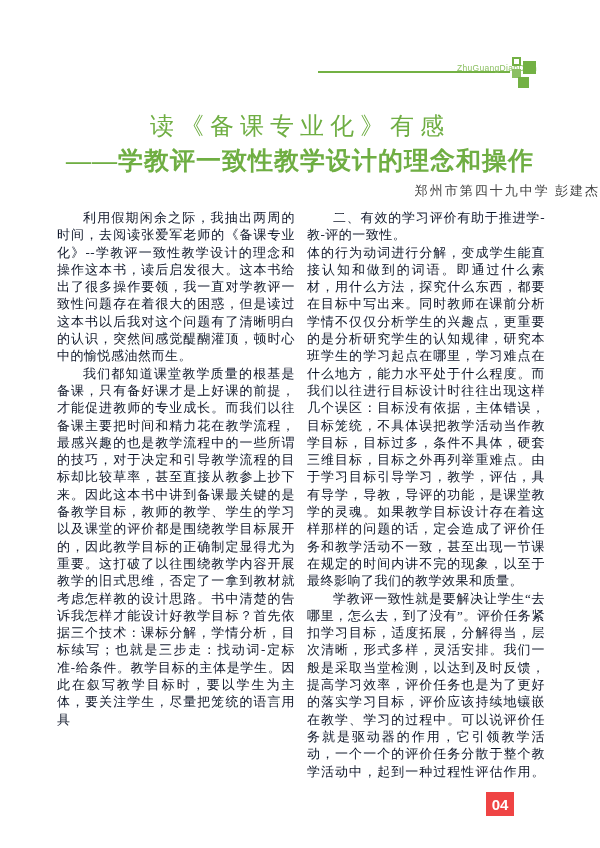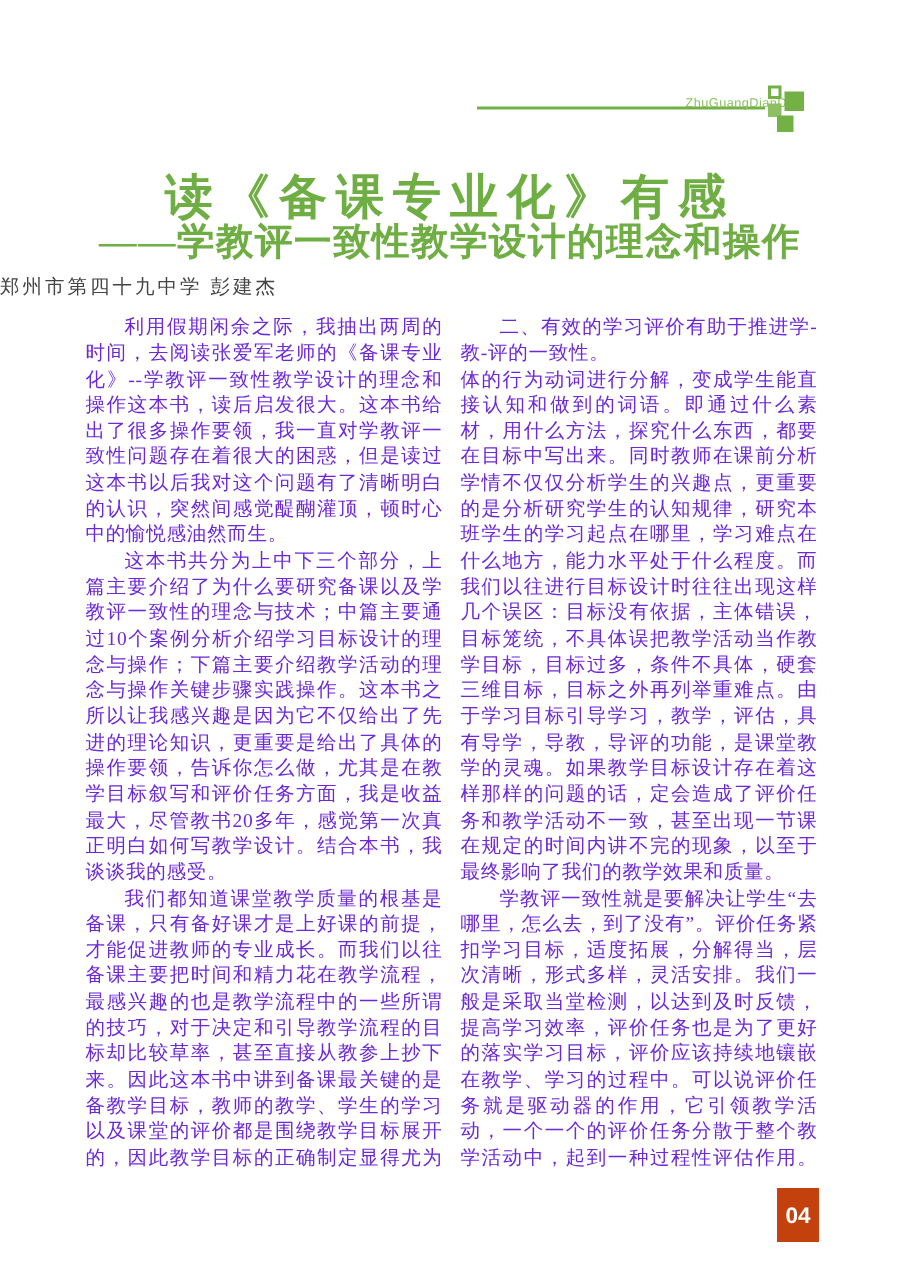--- a/index.html
+++ b/index.html
@@ -44,70 +44,70 @@
   .sq-big    { top: 61px; left: 523px; width: 13px; height: 13px; background: #73b144; }
   .sq-mid    { top: 69px; left: 512px; width: 9px;  height: 9px;  background: #8cc063; }
   .sq-low    { top: 77px; left: 518px; width: 11px; height: 11px; background: #73b144; }
 
   
   .article-title {
     position: absolute;
     top: 110px; left: 0;
     width: 100%;
     text-align: center;
-    font-size: 32px;
-    font-weight: bold;
+    font-size: 24px;
+    font-weight: normal;
     letter-spacing: 6px;
     color: #6fae43;
   }
   .article-subtitle {
     position: absolute;
     top: 144px; left: 0;
     width: 100%;
     text-align: center;
     font-size: 25px;
     font-weight: bold;
     letter-spacing: 1px;
     color: #6fae43;
   }
   .byline {
     position: absolute;
     top: 182px; left: 0;
     width: 100%;
-    text-align: left;
+    text-align: right;
     font-size: 13px;
     letter-spacing: 2px;
     color: #444444;
   }
 
   
   .columns {
     position: absolute;
     top: 209px; left: 57px;
     width: 488px; height: 572px;
     display: flex;
     gap: 12px;
     overflow: hidden;
   }
   .column { flex: 1; }
   .para {
     font-size: 13px;
     line-height: 17.3px;
     text-align: justify;
     letter-spacing: 0.5px;
-    color: #6d28d9;
+    color: #0f172a;
   }
   .para.indent { text-indent: 2em; }
 
   
   .page-number {
     position: absolute;
-    top: 792px; left: 518px;
-    width: 28px; height: 36px;
-    background: #c2410c;
+    top: 792px; left: 486px;
+    width: 28px; height: 24px;
+    background: #ef4444;
     color: #ffffff;
     font-size: 15px;
     font-weight: bold;
     display: flex;
     align-items: center;
     justify-content: center;
     font-family: "Liberation Sans", "DejaVu Sans", sans-serif;
   }
 </style>
 </head>
@@ -122,21 +122,20 @@
   <div class="sq sq-mid"></div>
   <div class="sq sq-low"></div>
 
   <div class="article-title">读《备课专业化》有感</div>
   <div class="article-subtitle">——学教评一致性教学设计的理念和操作</div>
   <div class="byline">郑州市第四十九中学  彭建杰</div>
 
   <div class="columns">
     <div class="column">
         <p class="para indent">利用假期闲余之际，我抽出两周的时间，去阅读张爱军老师的《备课专业化》--学教评一致性教学设计的理念和操作这本书，读后启发很大。这本书给出了很多操作要领，我一直对学教评一致性问题存在着很大的困惑，但是读过这本书以后我对这个问题有了清晰明白的认识，突然间感觉醍醐灌顶，顿时心中的愉悦感油然而生。</p>
-        <p class="para indent">这本书共分为上中下三个部分，上篇主要介绍了为什么要研究备课以及学教评一致性的理念与技术；中篇主要通过10个案例分析介绍学习目标设计的理念与操作；下篇主要介绍教学活动的理念与操作关键步骤实践操作。这本书之所以让我感兴趣是因为它不仅给出了先进的理论知识，更重要是给出了具体的操作要领，告诉你怎么做，尤其是在教学目标叙写和评价任务方面，我是收益最大，尽管教书20多年，感觉第一次真正明白如何写教学设计。结合本书，我谈谈我的感受。</p>
         <p class="para indent">我们都知道课堂教学质量的根基是备课，只有备好课才是上好课的前提，才能促进教师的专业成长。而我们以往备课主要把时间和精力花在教学流程，最感兴趣的也是教学流程中的一些所谓的技巧，对于决定和引导教学流程的目标却比较草率，甚至直接从教参上抄下来。因此这本书中讲到备课最关键的是备教学目标，教师的教学、学生的学习以及课堂的评价都是围绕教学目标展开的，因此教学目标的正确制定显得尤为重要。这打破了以往围绕教学内容开展教学的旧式思维，否定了一拿到教材就考虑怎样教的设计思路。书中清楚的告诉我怎样才能设计好教学目标？首先依据三个技术：课标分解，学情分析，目标续写；也就是三步走：找动词-定标准-给条件。教学目标的主体是学生。因此在叙写教学目标时，要以学生为主体，要关注学生，尽量把笼统的语言用具</p>
       </div>
     <div class="column">
         <p class="para indent">二、有效的学习评价有助于推进学-教-评的一致性。</p>
         <p class="para">体的行为动词进行分解，变成学生能直接认知和做到的词语。即通过什么素材，用什么方法，探究什么东西，都要在目标中写出来。同时教师在课前分析学情不仅仅分析学生的兴趣点，更重要的是分析研究学生的认知规律，研究本班学生的学习起点在哪里，学习难点在什么地方，能力水平处于什么程度。而我们以往进行目标设计时往往出现这样几个误区：目标没有依据，主体错误，目标笼统，不具体误把教学活动当作教学目标，目标过多，条件不具体，硬套三维目标，目标之外再列举重难点。由于学习目标引导学习，教学，评估，具有导学，导教，导评的功能，是课堂教学的灵魂。如果教学目标设计存在着这样那样的问题的话，定会造成了评价任务和教学活动不一致，甚至出现一节课在规定的时间内讲不完的现象，以至于最终影响了我们的教学效果和质量。</p>
         <p class="para indent">学教评一致性就是要解决让学生“去哪里，怎么去，到了没有”。评价任务紧扣学习目标，适度拓展，分解得当，层次清晰，形式多样，灵活安排。我们一般是采取当堂检测，以达到及时反馈，提高学习效率，评价任务也是为了更好的落实学习目标，评价应该持续地镶嵌在教学、学习的过程中。可以说评价任务就是驱动器的作用，它引领教学活动，一个一个的评价任务分散于整个教学活动中，起到一种过程性评估作用。可见它的作用是不言而喻。在语文课堂教学中好的评价任务的设计，我们用评价来指引学生的学习，了解学生是否真正掌握知识。评价的目的不是为了最终给学生一个分数，而是指导我们教师的教学和学生的学习。教师、小组成员等尽量客观、准确地评价学生的学习活动。能够非常清楚的知道好在哪里；不好，就要明确指出不足在哪，应该如何改正。而我们以往在平时的备课上课中，往往</p>
       </div>
   </div>
 
   <div class="page-number">04</div>

